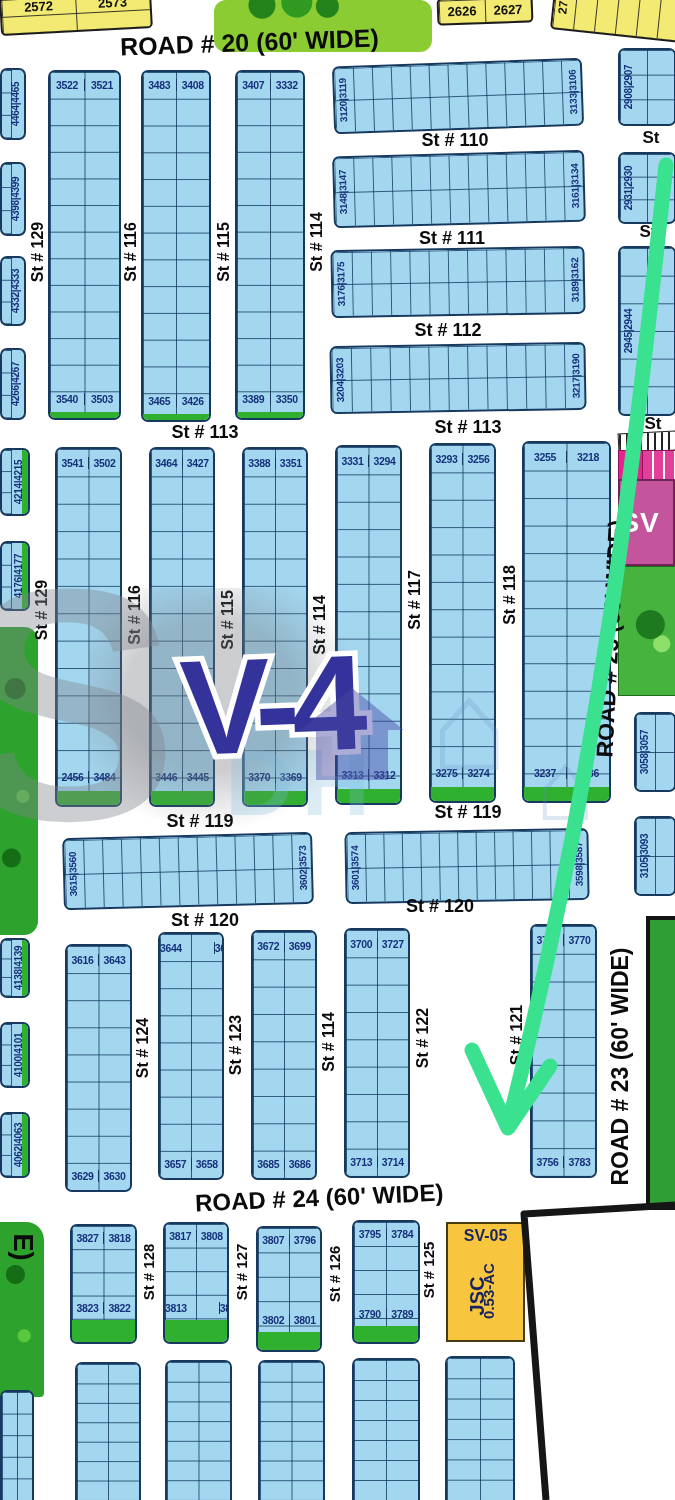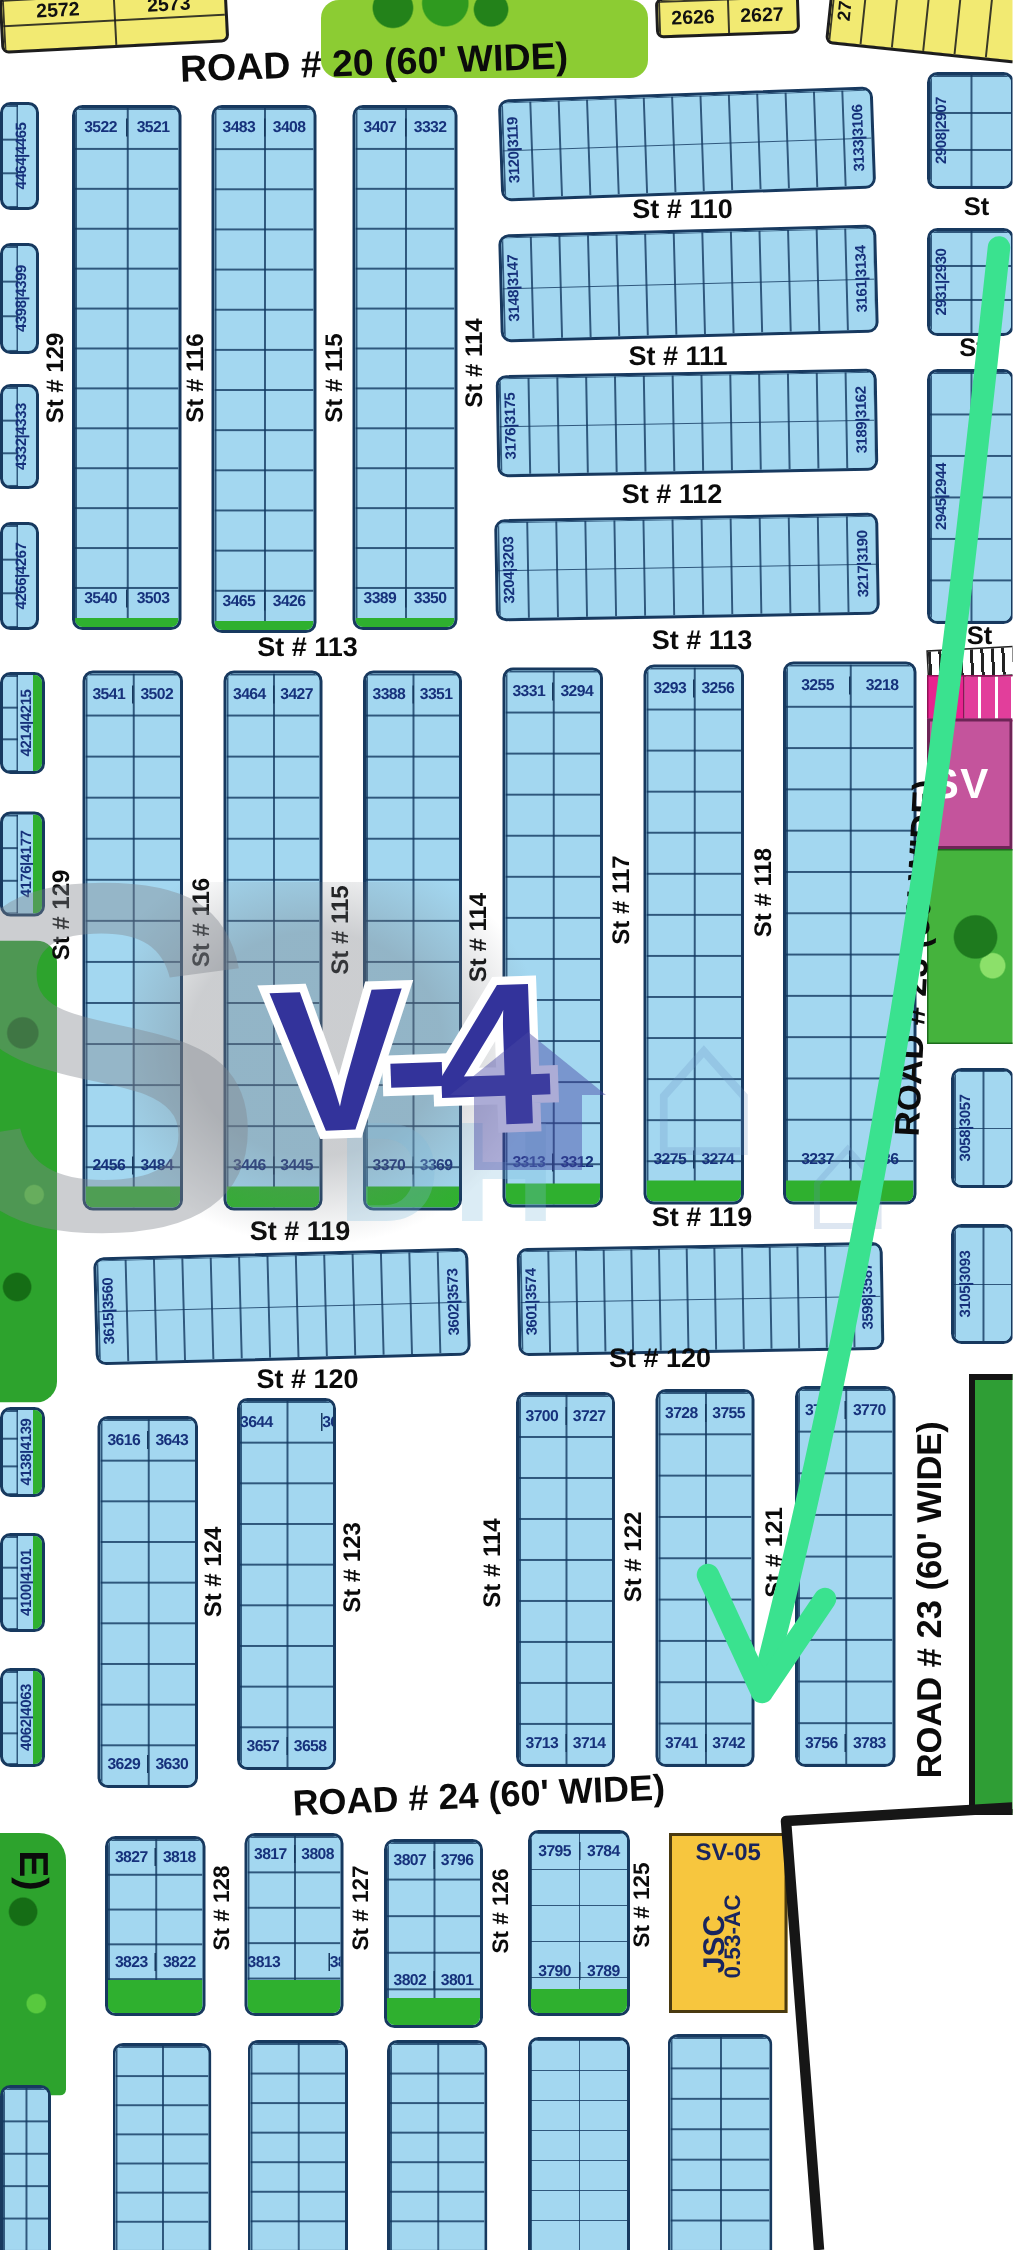--- a/index.html
+++ b/index.html
@@ -340,40 +340,40 @@
       <div class="grid" style="--c: 2; --r: 9;"></div>
       <div class="numrow" style="top: 0px; height: 27.1111px; gap: 32px;">
         <span>3644</span>
         <span class="r">3671</span>
       </div>
       <div class="numrow" style="bottom: 0px; height: 29px; align-items: center;">
         <span>3657</span>
         <span class="r">3658</span>
       </div>
     </div>
+    <div class="blk" style="left: 251px; top: 930px; width: 66px; height: 250px;">
+      <div class="grid" style="--c: 2; --r: 9;"></div>
+      <div class="numrow" style="top: 0px; height: 27.3333px;">
+        <span>3672</span>
+        <span class="r">3699</span>
+      </div>
+      <div class="numrow" style="bottom: 0px; height: 27.3333px;">
+        <span>3685</span>
+        <span class="r">3686</span>
+      </div>
+    </div>
     <div class="blk" style="left: 344px; top: 928px; width: 66px; height: 250px;">
       <div class="grid" style="--c: 2; --r: 9;"></div>
       <div class="numrow" style="top: 0px; height: 27.3333px;">
         <span>3700</span>
         <span class="r">3727</span>
       </div>
       <div class="numrow" style="bottom: 0px; height: 27.3333px;">
         <span>3713</span>
         <span class="r">3714</span>
-      </div>
-    </div>
-    <div class="blk" style="left: 437px; top: 926px; width: 66px; height: 252px;">
-      <div class="grid" style="--c: 2; --r: 9;"></div>
-      <div class="numrow" style="top: 0px; height: 27.5556px;">
-        <span>3728</span>
-        <span class="r">3755</span>
-      </div>
-      <div class="numrow" style="bottom: 0px; height: 27.5556px;">
-        <span>3741</span>
-        <span class="r">3742</span>
       </div>
     </div>
     <div class="blk" style="left: 530px; top: 924px; width: 67px; height: 254px;">
       <div class="grid" style="--c: 2; --r: 9;"></div>
       <div class="numrow" style="top: 0px; height: 27.7778px;">
         <span>3769</span>
         <span class="r">3770</span>
       </div>
       <div class="numrow" style="bottom: 0px; height: 27.7778px;">
         <span>3756</span>

